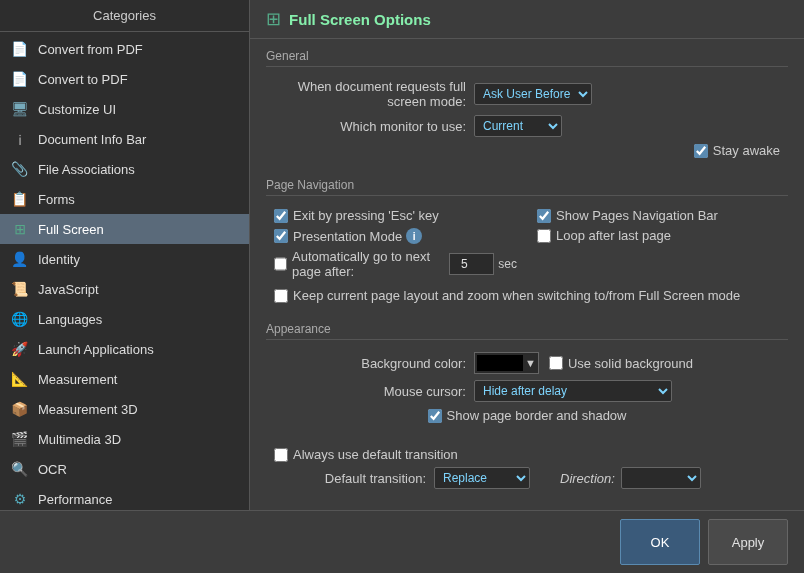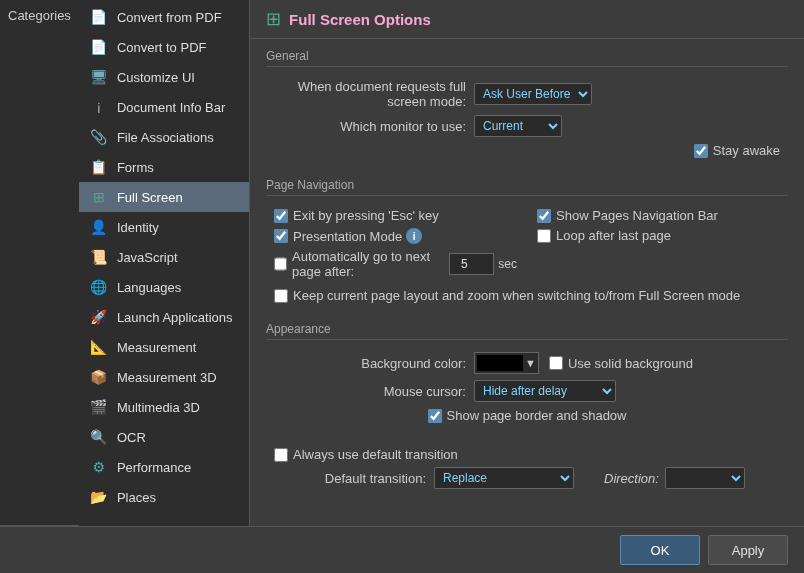--- a/index.html
+++ b/index.html
@@ -22,21 +22,21 @@
     .dialog-body {
       display: flex;
       flex: 1;
       overflow: hidden;
     }
     
     .left-panel {
       width: 250px;
       background: #2d2d2d;
       display: flex;
-      flex-direction: row;
+      flex-direction: column;
       border-right: 1px solid #555;
     }
     .left-panel-title {
       text-align: center;
       padding: 8px;
       font-size: 13px;
       color: #ccc;
       border-bottom: 1px solid #555;
       background: #2d2d2d;
     }
@@ -88,21 +88,21 @@
       padding: 8px 16px;
       border-bottom: 1px solid #555;
       background: #3c3c3c;
     }
     .right-panel-header-icon {
       font-size: 18px;
       margin-right: 8px;
     }
     .right-panel-title {
       font-size: 15px;
-      color: #f9a8d4;
+      color: #86efac;
       font-weight: bold;
     }
     .right-panel-content {
       flex: 1;
       overflow-y: auto;
       padding: 10px 16px;
     }
     
     .section {
       margin-bottom: 10px;
@@ -202,21 +202,21 @@
       display: flex;
       justify-content: flex-end;
       align-items: center;
       padding: 8px 16px;
       border-top: 1px solid #555;
       gap: 8px;
       background: #3c3c3c;
     }
     .btn {
       min-width: 80px;
-      height: 30px;
+      height: 46px;
       padding: 0 16px;
       font-size: 13px;
       cursor: pointer;
       border-radius: 2px;
       border: 1px solid #666;
       background: #4a4a4a;
       color: #e0e0e0;
     }
     .btn-ok {
       background: #3a5a7a;
@@ -396,21 +396,21 @@
               <div class="color-select-wrapper">
                 <div style="width:46px;height:16px;background:#000;"></div>
                 <span style="color:#ccc;font-size:11px;margin-left:2px;">▼</span>
               </div>
               <input type="checkbox" id="solid-bg" style="">
               <label for="solid-bg" class="checkbox-label">Use solid background</label>
             </div>
 
             <div class="form-row">
               <span class="form-label">Mouse cursor:</span>
-              <select style="width:142px;">
+              <select style="width:198px;">
                 <option>Hide after delay</option>
                 <option>Always visible</option>
                 <option>Always hidden</option>
               </select>
             </div>
 
             <div class="form-row" style="justify-content: center;">
               <input type="checkbox" id="show-border" checked="" style="">
               <label for="show-border" class="checkbox-label">Show page border and shadow</label>
             </div>
@@ -421,21 +421,21 @@
         <div class="section">
           <div class="section-content">
 
             <div class="checkbox-row">
               <input type="checkbox" id="always-default" style="">
               <label for="always-default" class="checkbox-label">Always use default transition</label>
             </div>
 
             <div class="form-row">
               <span class="form-label" style="min-width:160px;">Default transition:</span>
-              <select style="width:140px;">
+              <select style="width:96px;">
                 <option>Replace</option>
                 <option>Blinds</option>
                 <option>Box</option>
                 <option>Comb</option>
                 <option>Dissolve</option>
                 <option>Fade</option>
               </select>
               <span style="margin-left:30px;color:#ccc;font-size:13px;font-style:italic;">Direction:</span>
               <select style="width:80px;margin-left:6px;">
                 <option></option>

